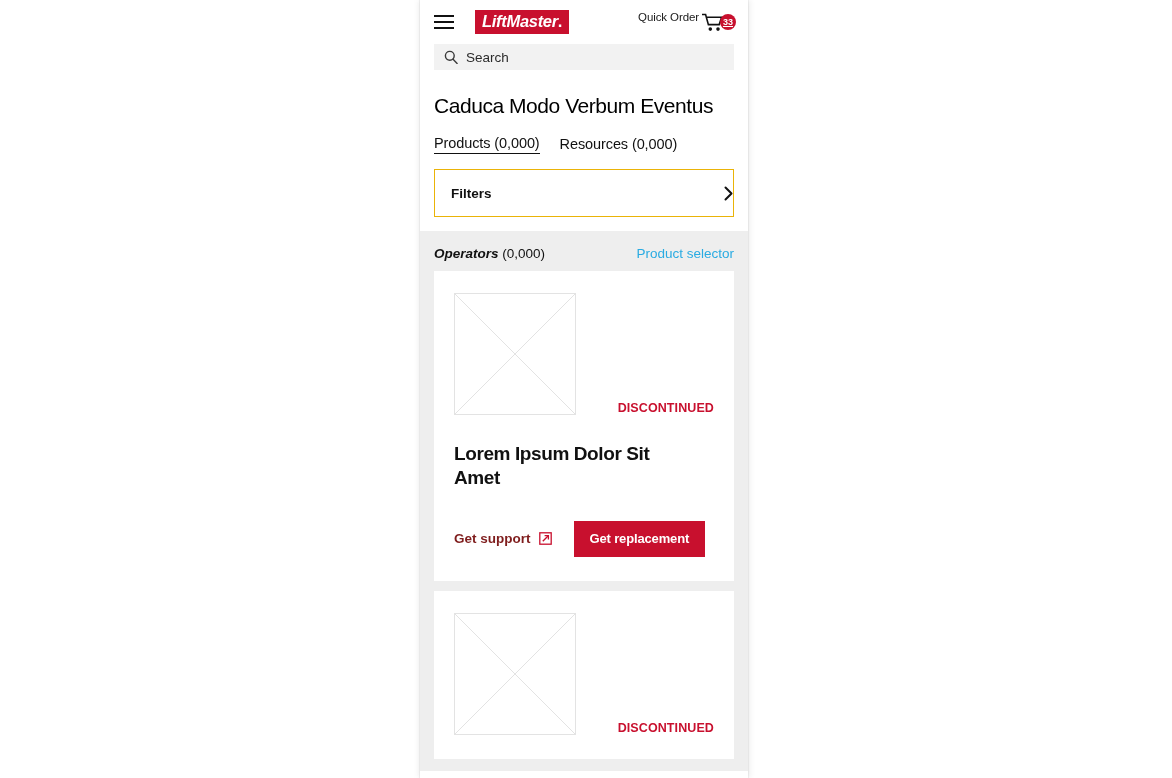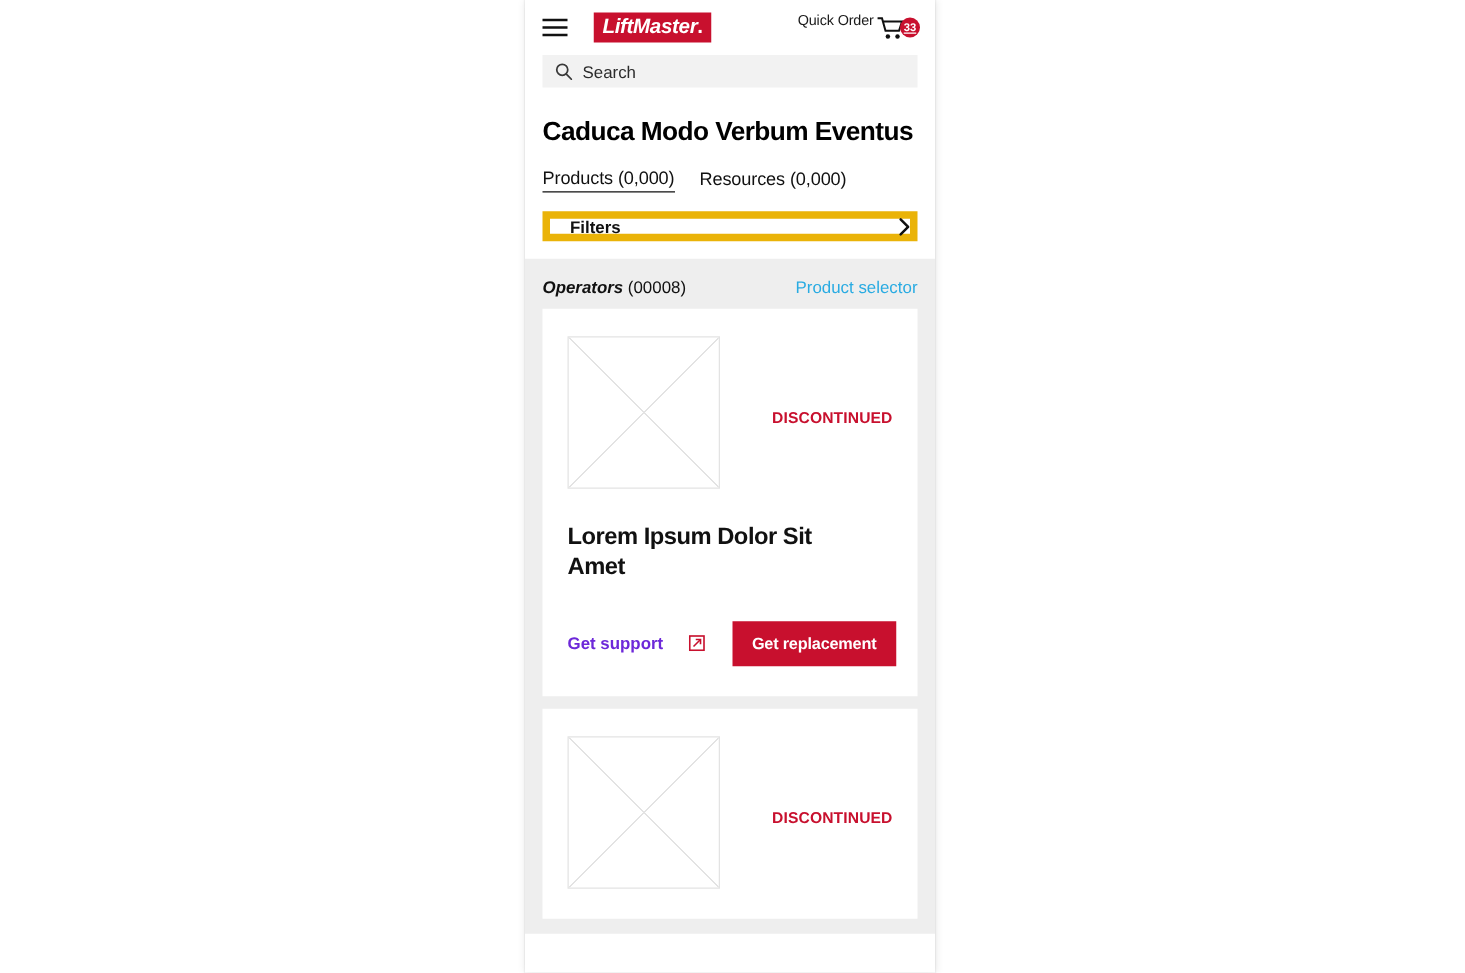--- a/index.html
+++ b/index.html
@@ -127,21 +127,21 @@
   .search-text {
     margin-left: 8px;
     font-size: 13.5px;
     color: #2b2b2b;
   }
 
   
   .title-block { padding: 13px 14px 0 14px; background: #ffffff; }
   .page-title {
     font-size: 21px;
-    font-weight: bold;
+    font-weight: normal;
     color: #000000;
     letter-spacing: -0.45px;
     margin: 0 0 17px 0;
     line-height: 1.15;
   }
   .tabs {
     display: flex;
     gap: 20px;
     align-items: flex-end;
     margin-bottom: 15px;
@@ -154,22 +154,22 @@
     letter-spacing: -0.1px;
     white-space: nowrap;
   }
   .tab.active {
     border-bottom: 1.5px solid #111111;
   }
 
   
   .filters-wrap { padding: 0 14px 14px 14px; background: #ffffff; }
   .filters {
-    border: 6px solid #eab308;
-    height: 24px;
+    border: 1px solid #eab308;
+    height: 48px;
     display: flex;
     align-items: center;
     justify-content: space-between;
     padding: 0 0 0 16px;
     cursor: pointer;
     box-sizing: border-box;
   }
   .filters-label {
     font-size: 13.5px;
     font-weight: bold;
@@ -202,21 +202,21 @@
 
   
   .card {
     background: #ffffff;
     margin: 0 14px 10px 14px;
     padding: 22px 20px 24px 20px;
     box-sizing: border-box;
   }
   .card-top {
     display: flex;
-    align-items: center;
+    align-items: flex-end;
     justify-content: space-between;
   }
   .thumb {
     width: 122px;
     height: 122px;
     border: 1px solid #e3e3e3;
     position: relative;
     box-sizing: border-box;
     flex: 0 0 auto;
     background: #ffffff;
@@ -260,25 +260,25 @@
   }
   .card-actions {
     display: flex;
     align-items: center;
     gap: 22px;
     margin-top: 30px;
   }
   .link-support {
     font-size: 13.5px;
     font-weight: bold;
-    color: #6d28d9;
-    cursor: pointer;
-    display: flex;
-    align-items: center;
-    gap: 20px;
+    color: #7f1d1d;
+    cursor: pointer;
+    display: flex;
+    align-items: center;
+    gap: 8px;
     white-space: nowrap;
   }
   .btn-replacement {
     background: #c8102e;
     color: #ffffff;
     font-size: 13px;
     font-weight: bold;
     border: none;
     padding: 0 16px;
     height: 36px;
@@ -340,21 +340,21 @@
         <span class="filters-label">Filters</span>
         <svg width="9" height="15" viewBox="0 0 9 15">
           <polyline points="1.5,1.5 7.5,7.5 1.5,13.5" fill="none" stroke="#111111" stroke-width="2" stroke-linecap="round" stroke-linejoin="round"></polyline>
         </svg>
       </div>
     </div>
 
     <div class="results">
 
       <div class="results-head">
-        <span class="results-count"><b>Operators</b><span> (00008)</span></span>
+        <span class="results-count"><b>Operators</b><span> (0,000)</span></span>
         <span class="product-selector">Product selector</span>
       </div>
 
       <div class="card">
         <div class="card-top">
           <div class="thumb"></div>
           <div class="badge-discontinued">DISCONTINUED</div>
         </div>
         <h2 class="card-title">Lorem Ipsum Dolor Sit Amet</h2>
         <div class="card-actions">

